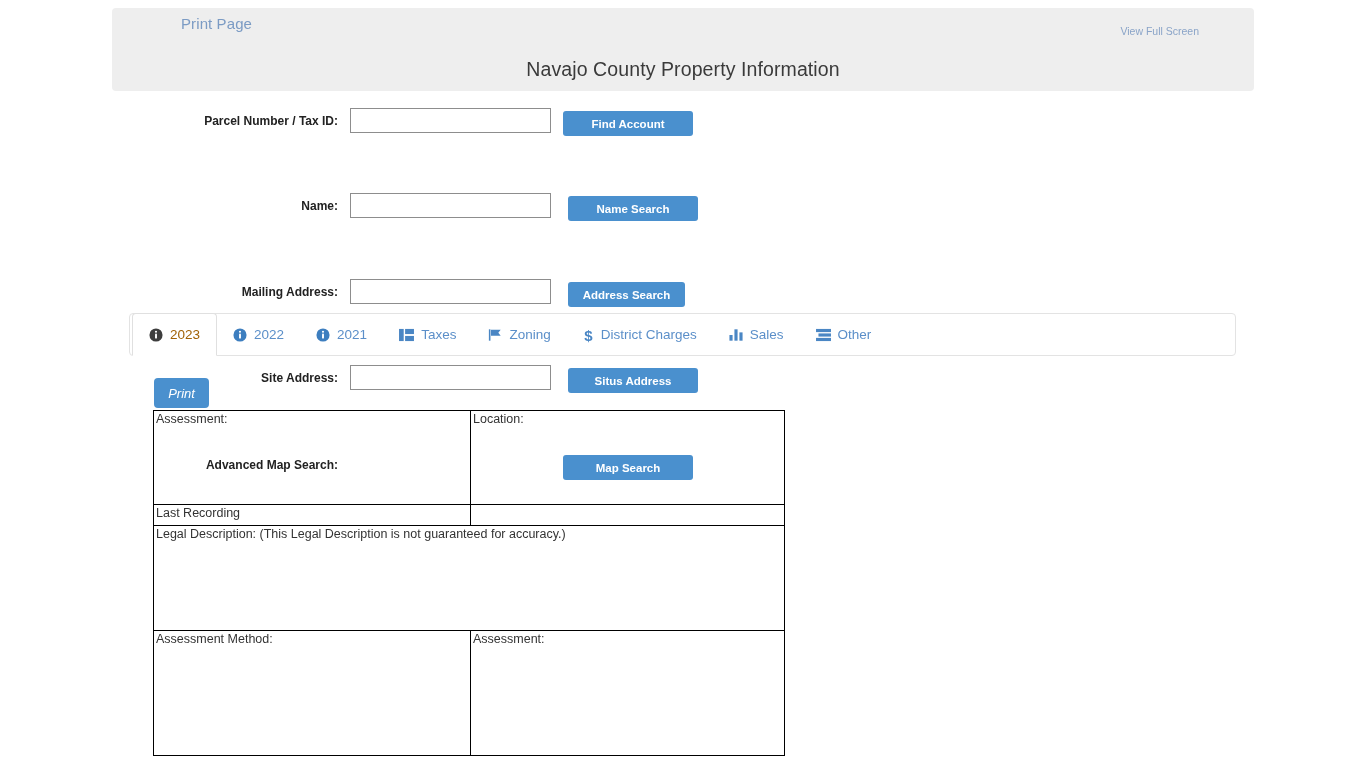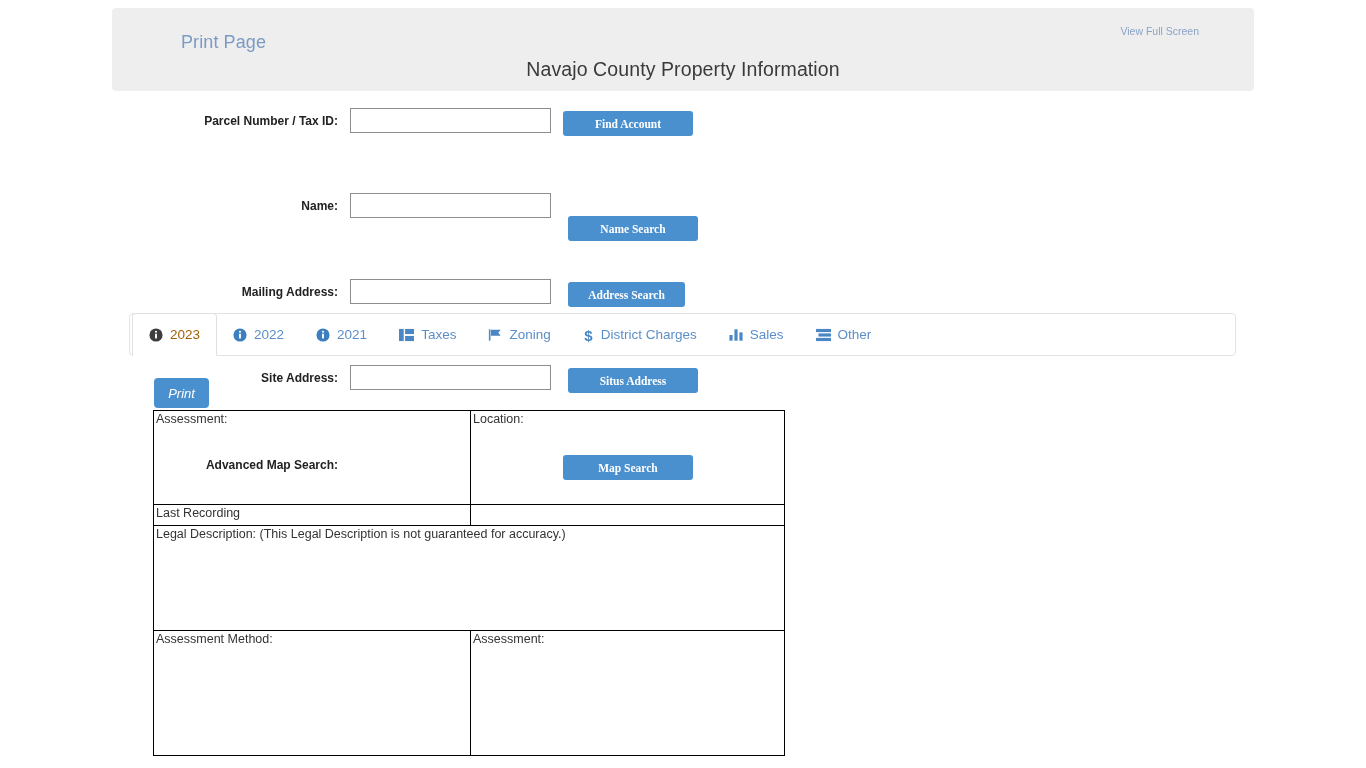--- a/index.html
+++ b/index.html
@@ -19,22 +19,22 @@
     left: 112px;
     top: 8px;
     width: 1142px;
     height: 83px;
     background: #eeeeee;
     border-radius: 4px;
   }
   .print-page-link {
     position: absolute;
     left: 69px;
-    top: 24px;
-    font-size: 18px;
+    top: 7px;
+    font-size: 15px;
     color: #7b9bc4;
     text-decoration: none;
     letter-spacing: .1px;
   }
   .view-full-screen-link {
     position: absolute;
     right: 55px;
     top: 17px;
     font-size: 10.5px;
     color: #8aa4c8;
@@ -77,28 +77,28 @@
     padding: 0 4px;
     outline: none;
   }
   .form-btn {
     position: absolute;
     height: 25px;
     background: #4a90ce;
     border: none;
     border-radius: 3px;
     color: #fff;
-    font-family: Liberation Serif, serif;
+    font-family: Liberation Sans, sans-serif;
     font-size: 11.5px;
     font-weight: bold;
     cursor: pointer;
     padding: 0;
   }
   .btn-find    { left: 563px; top: 3px;  width: 130px; }
-  .btn-name    { left: 568px; top: 3px;  width: 130px; margin-top: 20px; }
+  .btn-name    { left: 568px; top: 3px;  width: 130px; }
   .btn-address { left: 568px; top: 3px;  width: 117px; }
   .btn-situs   { left: 568px; top: 3px;  width: 130px; }
   .btn-map     { left: 563px; top: 3px;  width: 130px; }
 
   .row1 { top: 0px; }
   .row2 { top: 42px; }
   .row3 { top: 85px; }
   .row4 { top: 128px; }
   .row5 { top: 172px; }
 

